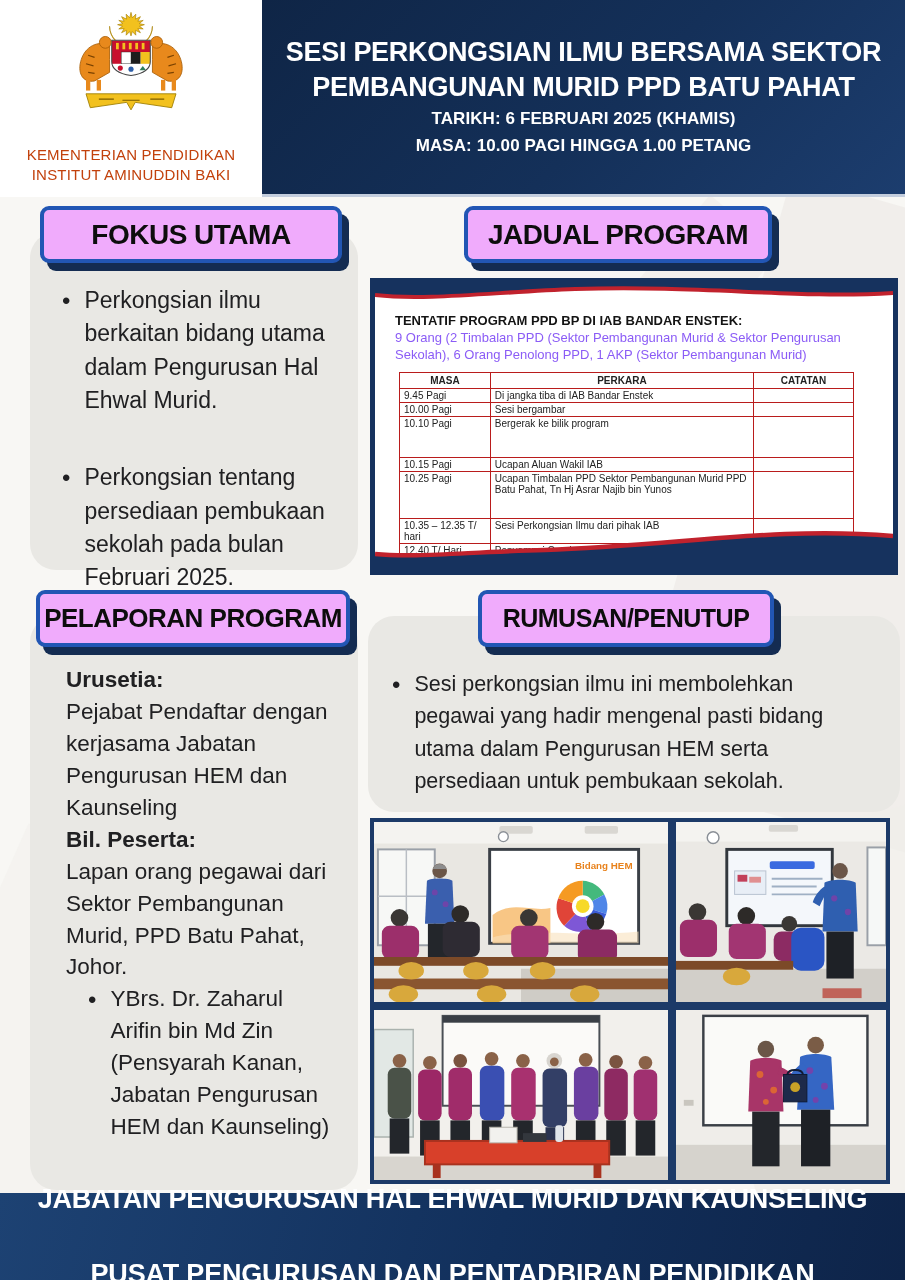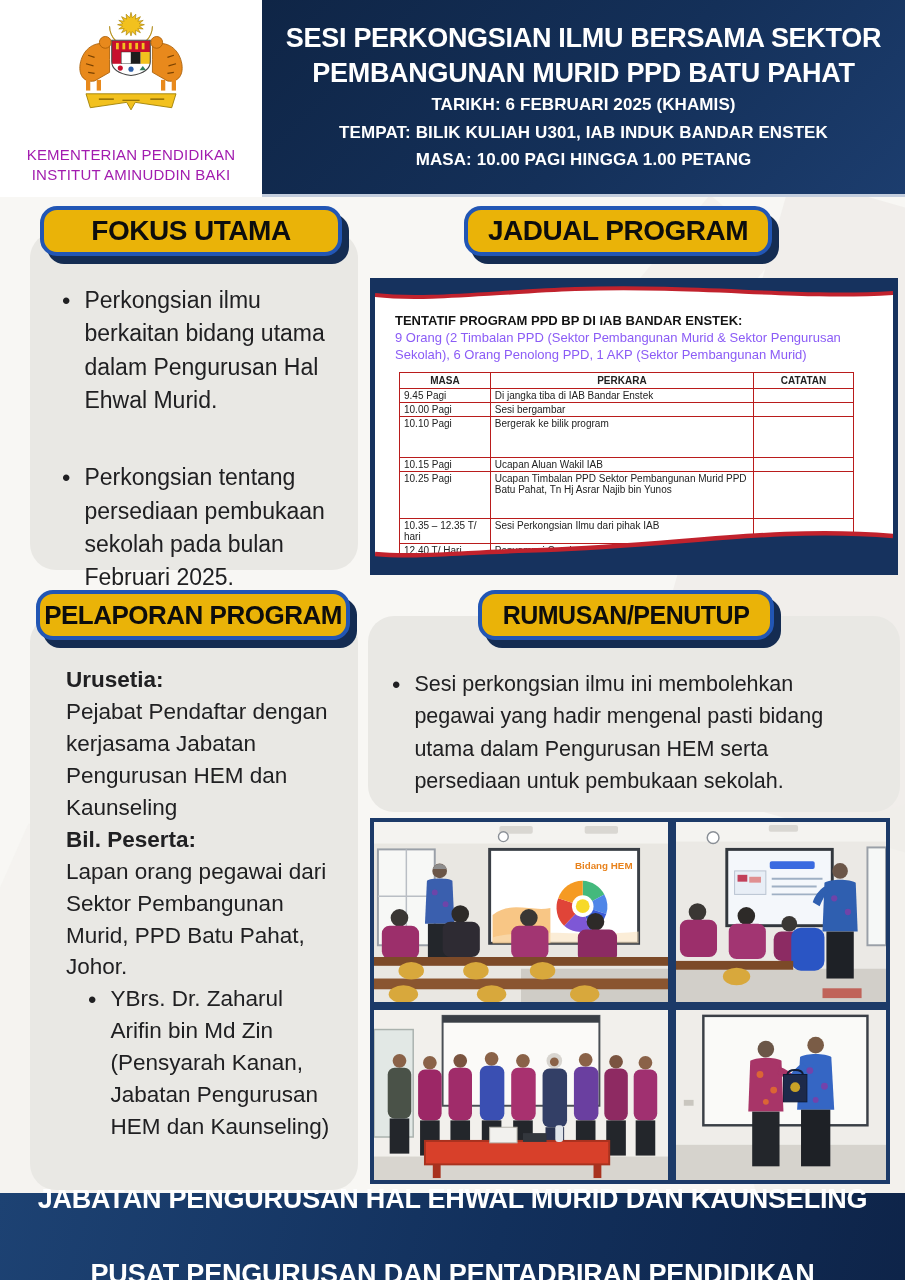--- a/index.html
+++ b/index.html
@@ -13,33 +13,33 @@
   .bg-s1{width:340px;height:620px;left:700px;top:210px;transform:rotate(16deg);}
   .bg-s2{width:90px;height:160px;left:648px;top:205px;transform:rotate(40deg);background:#efede9;}
   .bg-s3{width:300px;height:420px;left:720px;top:820px;transform:rotate(-14deg);background:#f0eeea;}
   .bg-s4{width:260px;height:380px;left:-60px;top:860px;transform:rotate(24deg);background:#f1efeb;opacity:.5;}
 
   
   .header{position:absolute;left:0;top:0;width:905px;height:197px;}
   .logo-panel{position:absolute;left:0;top:0;width:262px;height:197px;background:#ffffff;}
   .logo-art{position:absolute;left:56px;top:8px;width:150px;height:118px;}
   .org-lines{position:absolute;left:0;bottom:12px;width:262px;text-align:center;
-    font-size:15px;line-height:1.35;color:#a21caf;letter-spacing:.2px;}
+    font-size:15px;line-height:1.35;color:#c2410c;letter-spacing:.2px;}
   .title-panel{position:absolute;left:262px;top:0;width:643px;height:197px;
     background:linear-gradient(135deg,#0f2546 0%,#143059 55%,#1c3d6e 100%);
     border-bottom:3px solid #c3cddd;box-sizing:border-box;
     display:flex;flex-direction:column;align-items:center;justify-content:center;
     color:#ffffff;text-align:center;}
   .title-main{font-size:27px;font-weight:800;letter-spacing:-0.3px;line-height:1.3;}
   .title-sub{font-size:17px;font-weight:700;letter-spacing:.1px;line-height:1.6;margin-top:0;}
 
   
   .pill{
-    position:absolute;height:50px;box-sizing:border-box;
-    background:#eab308;border:4px solid #2256b4;border-radius:17px;
+    position:absolute;height:57px;box-sizing:border-box;
+    background:#f0abfc;border:4px solid #2256b4;border-radius:9px;
     box-shadow:7px 8px 0 #142c52;
     display:flex;align-items:center;justify-content:center;
     font-weight:800;color:#0d0d0d;letter-spacing:-0.5px;z-index:5;
   }
   .pill-fokus{left:40px;top:206px;width:302px;font-size:28px;}
   .pill-jadual{left:464px;top:206px;width:308px;font-size:28px;}
   .pill-pelaporan{left:36px;top:590px;width:314px;font-size:26px;}
   .pill-rumusan{left:478px;top:590px;width:296px;font-size:25px;}
 
   
@@ -149,21 +149,20 @@
       <div class="org-lines">
         <div>KEMENTERIAN PENDIDIKAN</div>
         <div>INSTITUT AMINUDDIN BAKI</div>
       </div>
     </div>
     <div class="title-panel">
       <div class="title-main">SESI PERKONGSIAN ILMU BERSAMA SEKTOR</div>
       <div class="title-main">PEMBANGUNAN MURID PPD BATU PAHAT</div>
       <div class="title-sub">
         <div>TARIKH: 6 FEBRUARI 2025 (KHAMIS)</div>
-        <div>TEMPAT: BILIK KULIAH U301, IAB INDUK BANDAR ENSTEK</div>
         <div>MASA: 10.00 PAGI HINGGA 1.00 PETANG</div>
       </div>
     </div>
   </div>
 
   <div class="card card-fokus">
     <div class="fokus-body">
       <div class="bullet-item">
         <span class="mk">•</span>
         <span>Perkongsian ilmu berkaitan bidang utama dalam Pengurusan Hal Ehwal Murid.</span>

